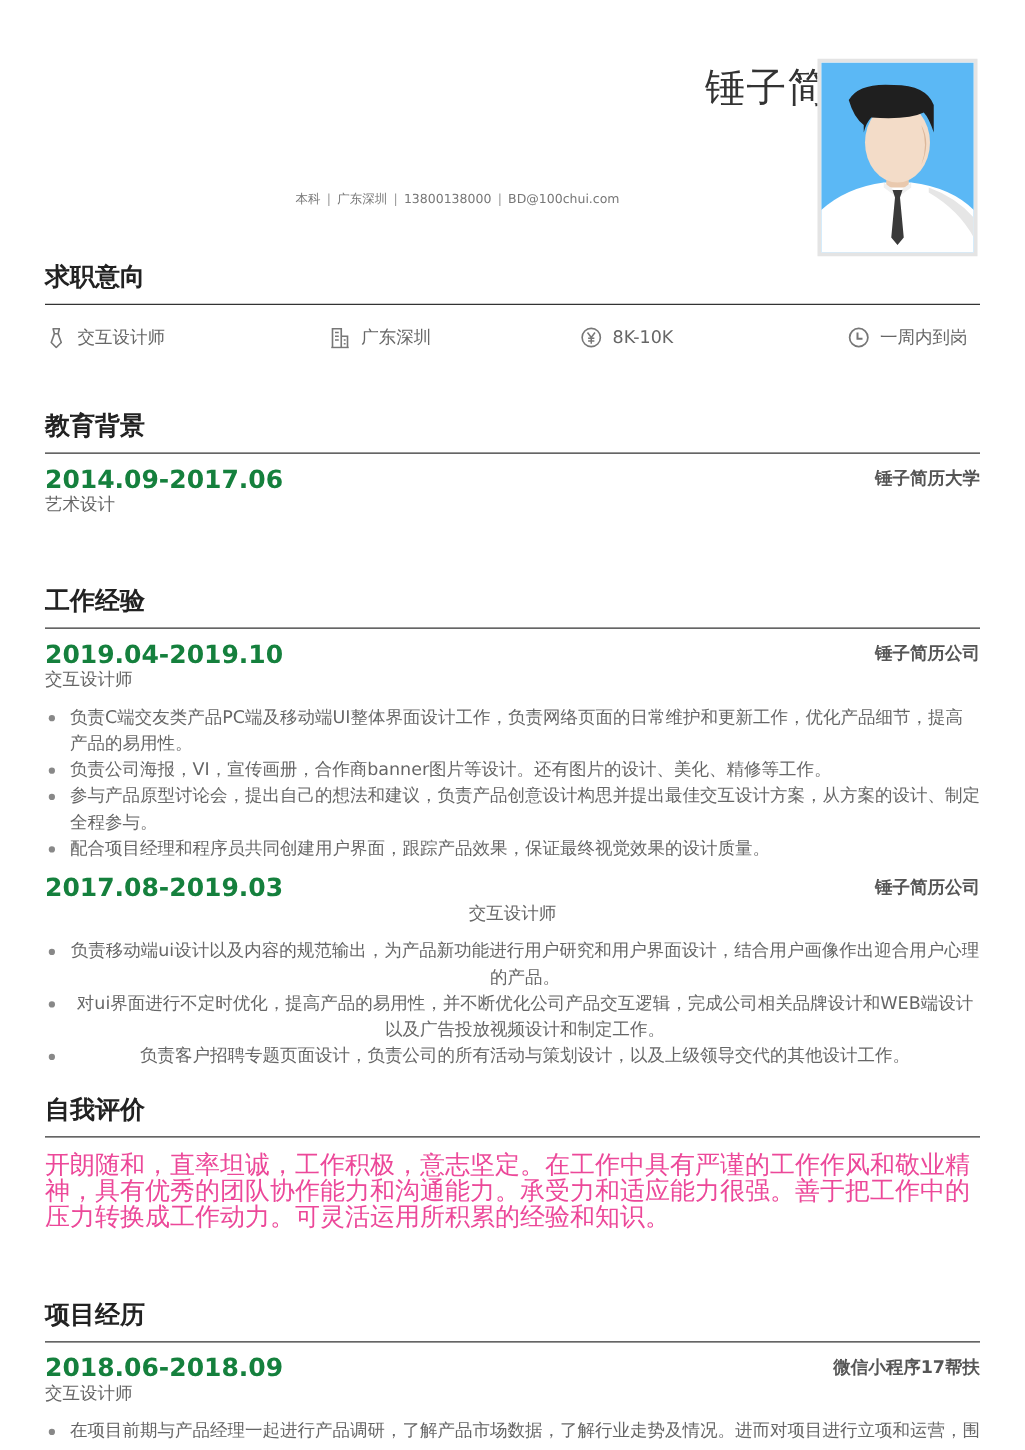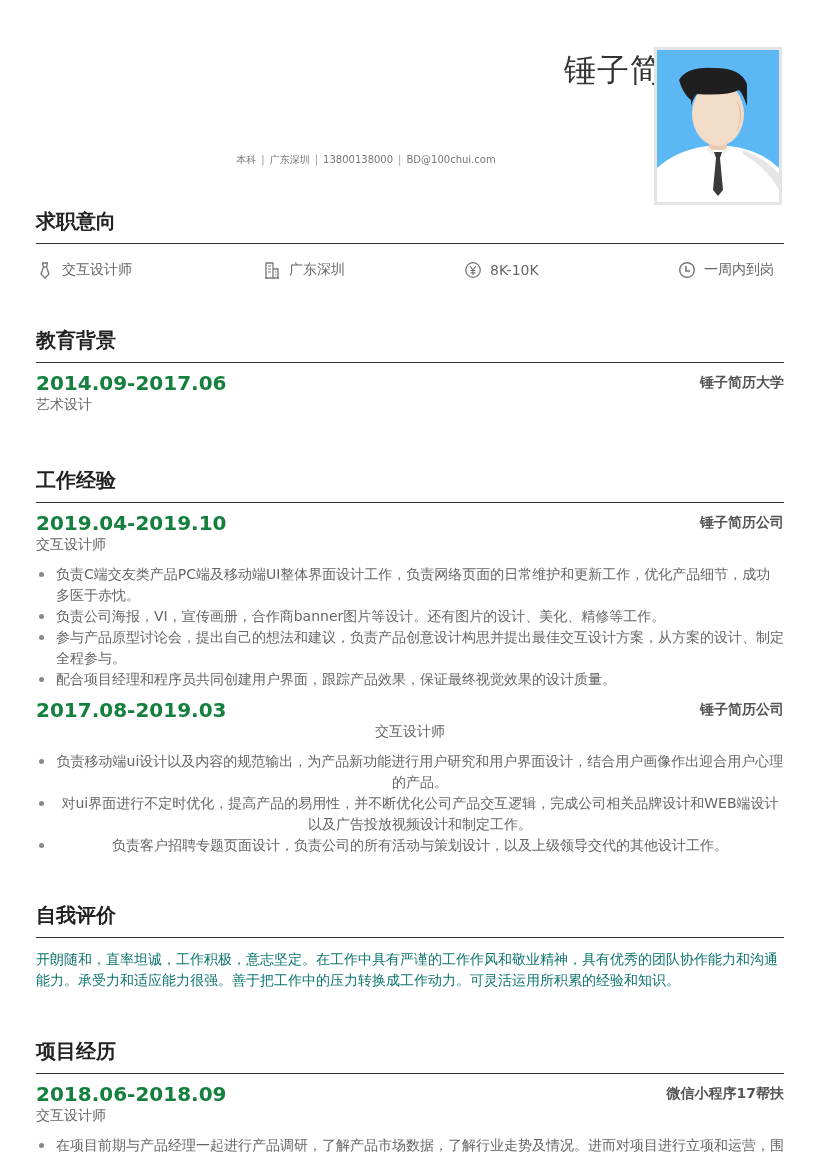--- a/index.html
+++ b/index.html
@@ -24,21 +24,21 @@
     .intent-item .ic { width: 18px; height: 18px; margin-right: 8px; display: inline-block; }
     .intent-item .ic svg { width: 18px; height: 18px; display: block; }
 
     .entry-head { display: flex; justify-content: space-between; align-items: center; height: 20px; margin-top: 10px; }
     .entry-date { font-size: 20px; font-weight: bold; color: #15803d; }
     .entry-org { font-size: 14px; font-weight: bold; color: #555; }
     .entry-role { font-size: 14px; color: #666; line-height: 22px; height: 22px; }
     .bullets { list-style: none; margin-top: 9px; }
     .bullets li { position: relative; padding-left: 20px; font-size: 14px; color: #666; line-height: 21px; }
     .bullets li::before { content: ""; position: absolute; left: 3px; top: 8px; width: 5px; height: 5px; border-radius: 50%; background: #888; }
-    .para { font-size: 14px; color: #0f766e; line-height: 21px; margin-top: 11px; }
+    .para { font-size: 20px; color: #ec4899; line-height: 21px; margin-top: 11px; }
   </style>
 </head>
 <body>
 
 <div class="page">
 
   <div class="header">
     <h1 class="name">锤子简历</h1>
     <div class="contact">
       <span>本科</span><span class="sep">|</span><span>广东深圳</span><span class="sep">|</span><span>13800138000</span><span class="sep">|</span><span>BD@100chui.com</span>
@@ -117,42 +117,42 @@
     <h2 class="sec-title">工作经验</h2>
     <div class="sec-line"></div>
 
     <div class="entry">
       <div class="entry-head">
         <span class="entry-date">2019.04-2019.10</span>
         <span class="entry-org">锤子简历公司</span>
       </div>
       <div class="entry-role">交互设计师</div>
       <ul class="bullets">
-        <li>负责C端交友类产品PC端及移动端UI整体界面设计工作，负责网络页面的日常维护和更新工作，优化产品细节，成功多医于赤忱。</li>
+        <li>负责C端交友类产品PC端及移动端UI整体界面设计工作，负责网络页面的日常维护和更新工作，优化产品细节，提高产品的易用性。</li>
         <li>负责公司海报，VI，宣传画册，合作商banner图片等设计。还有图片的设计、美化、精修等工作。</li>
         <li>参与产品原型讨论会，提出自己的想法和建议，负责产品创意设计构思并提出最佳交互设计方案，从方案的设计、制定全程参与。</li>
         <li>配合项目经理和程序员共同创建用户界面，跟踪产品效果，保证最终视觉效果的设计质量。</li>
       </ul>
     </div>
 
     <div class="entry" style="margin-top:6px;text-align:center;">
       <div class="entry-head">
         <span class="entry-date">2017.08-2019.03</span>
         <span class="entry-org">锤子简历公司</span>
       </div>
       <div class="entry-role">交互设计师</div>
       <ul class="bullets">
         <li>负责移动端ui设计以及内容的规范输出，为产品新功能进行用户研究和用户界面设计，结合用户画像作出迎合用户心理的产品。</li>
         <li>对ui界面进行不定时优化，提高产品的易用性，并不断优化公司产品交互逻辑，完成公司相关品牌设计和WEB端设计以及广告投放视频设计和制定工作。</li>
         <li>负责客户招聘专题页面设计，负责公司的所有活动与策划设计，以及上级领导交代的其他设计工作。</li>
       </ul>
     </div>
   </section>
 
-  <section class="section" style="top:901px;">
+  <section class="section" style="top:873px;">
     <h2 class="sec-title">自我评价</h2>
     <div class="sec-line"></div>
     <p class="para">开朗随和，直率坦诚，工作积极，意志坚定。在工作中具有严谨的工作作风和敬业精神，具有优秀的团队协作能力和沟通能力。承受力和适应能力很强。善于把工作中的压力转换成工作动力。可灵活运用所积累的经验和知识。</p>
   </section>
 
   <section class="section" style="top:1037px;">
     <h2 class="sec-title">项目经历</h2>
     <div class="sec-line"></div>
     <div class="entry">
       <div class="entry-head">

